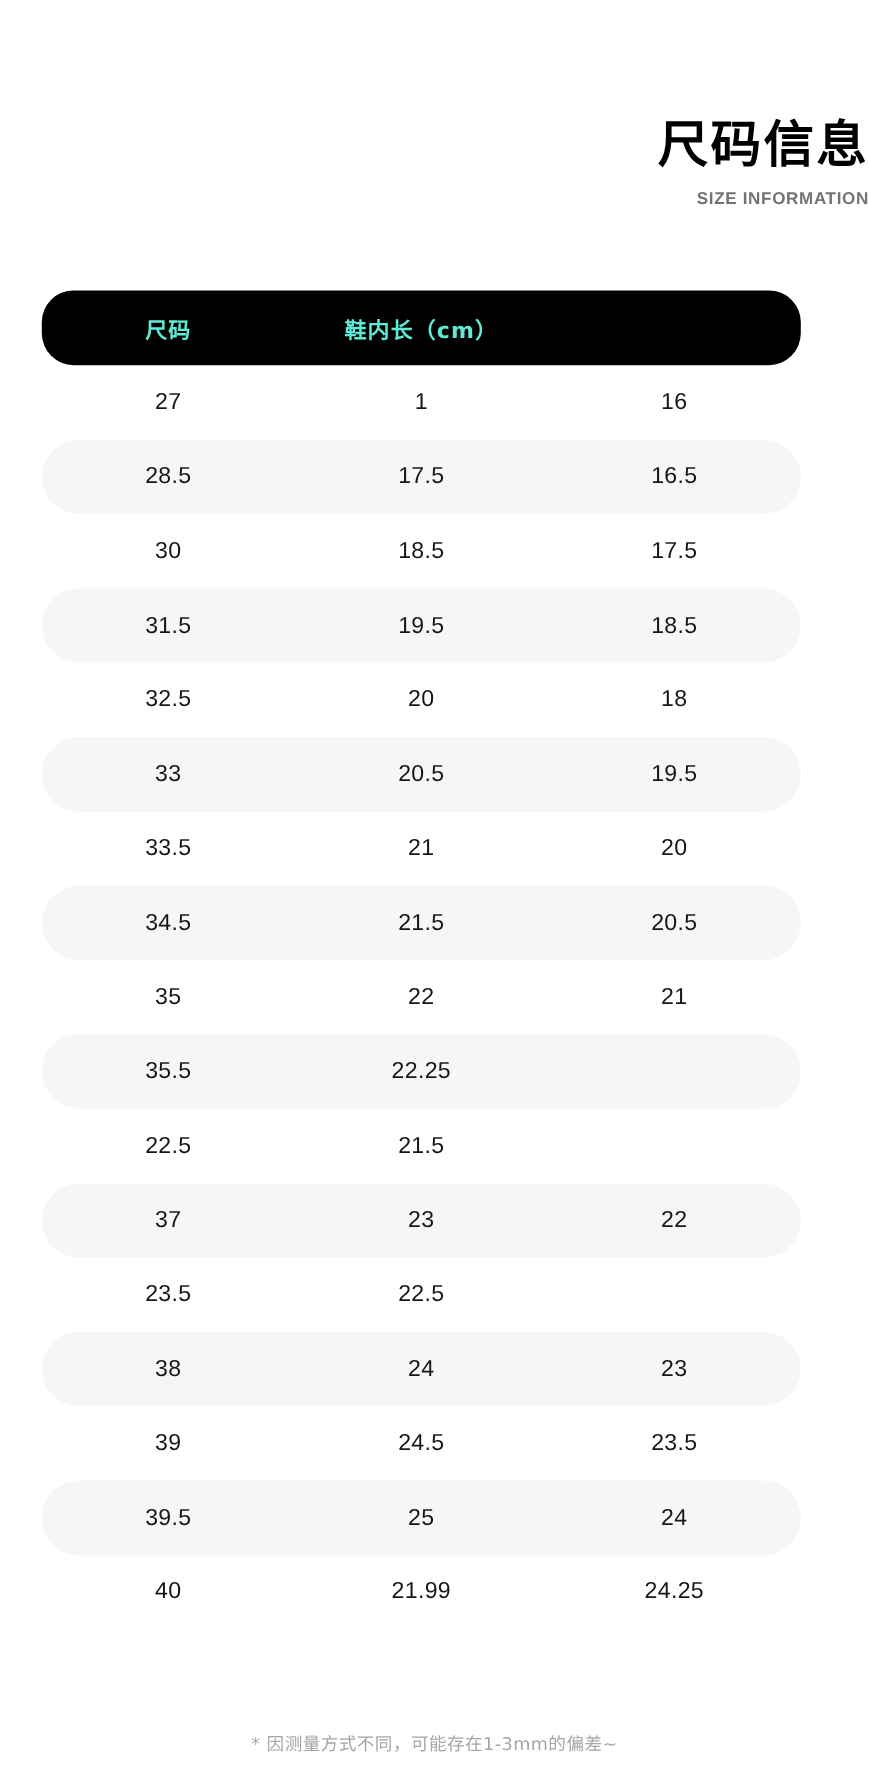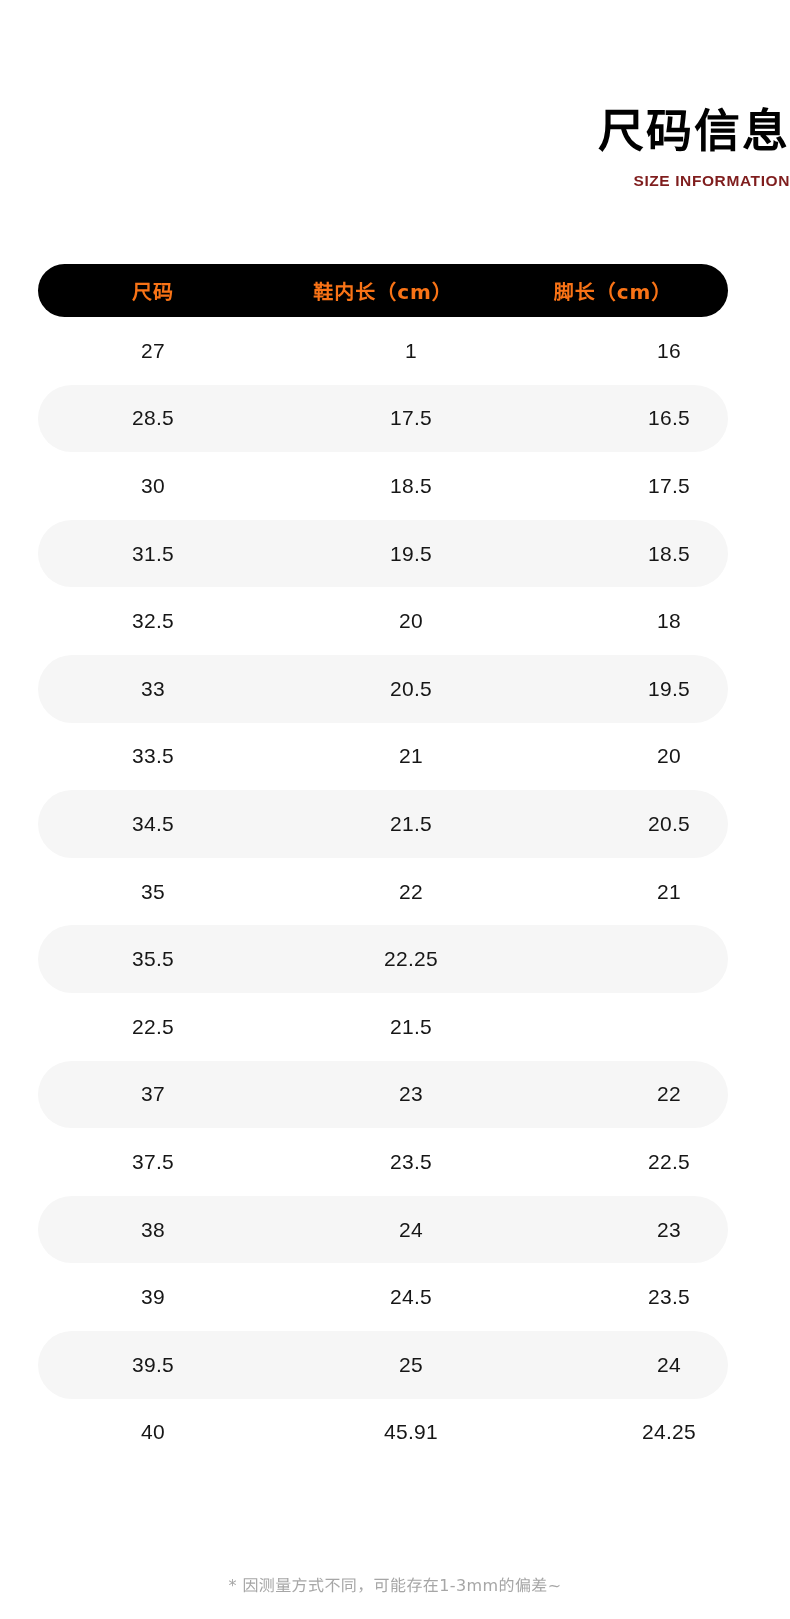--- a/index.html
+++ b/index.html
@@ -42,59 +42,58 @@
     color: #000000;
     margin: 0;
     font-family: "DejaVu Sans", "Liberation Sans", sans-serif;
   }
 
   .sub-title {
     margin: 14px 0 0 0;
     font-size: 15.5px;
     font-weight: 600;
     letter-spacing: 0.6px;
-    color: #7f1d1d;
+    color: #737373;
     font-family: "Liberation Sans", sans-serif;
   }
 
   
   .size-table {
     position: absolute;
     left: 38px;
     top: 264px;
     width: 690px;
   }
 
   .table-header {
     display: flex;
     align-items: center;
-    height: 53px;
+    height: 68px;
     background: #000000;
     border-radius: 29px;
-    color: #f97316;
+    color: #5eead4;
   }
 
   .table-header .cell {
     font-size: 20px;
     font-weight: 700;
     letter-spacing: 1px;
     font-family: "DejaVu Sans", "Liberation Sans", sans-serif;
   }
 
   .table-body {
     display: block;
   }
 
   .table-row {
     display: flex;
     align-items: center;
     height: 67.6px;
     border-radius: 34px;
     background: transparent;
-    gap: 28px;
   }
 
   .table-row.striped {
     background: #f6f6f6;
     align-items: center;
   }
 
   .cell {
     flex: 0 0 auto;
     text-align: center;
@@ -134,21 +133,20 @@
   <div class="title-block">
     <h1 class="main-title">尺码信息</h1>
     <div class="sub-title">SIZE INFORMATION</div>
   </div>
 
   <div class="size-table">
 
     <div class="table-header">
       <div class="cell col-1">尺码</div>
       <div class="cell col-2">鞋内长（cm）</div>
-      <div class="cell col-3">脚长（cm）</div>
     </div>
 
     <div class="table-body">
         <div class="table-row">
           <div class="cell col-1">27</div>
           <div class="cell col-2">1</div>
           <div class="cell col-3">16</div>
         </div>
         <div class="table-row striped">
           <div class="cell col-1">28.5</div>
@@ -197,42 +195,41 @@
         <div class="table-row">
           <div class="cell col-2">22.5</div>
           <div class="cell col-3">21.5</div>
         </div>
         <div class="table-row striped">
           <div class="cell col-1">37</div>
           <div class="cell col-2">23</div>
           <div class="cell col-3">22</div>
         </div>
         <div class="table-row">
-          <div class="cell col-1">37.5</div>
           <div class="cell col-2">23.5</div>
           <div class="cell col-3">22.5</div>
         </div>
         <div class="table-row striped">
           <div class="cell col-1">38</div>
           <div class="cell col-2">24</div>
           <div class="cell col-3">23</div>
         </div>
         <div class="table-row">
           <div class="cell col-1">39</div>
           <div class="cell col-2">24.5</div>
           <div class="cell col-3">23.5</div>
         </div>
         <div class="table-row striped">
           <div class="cell col-1">39.5</div>
           <div class="cell col-2">25</div>
           <div class="cell col-3">24</div>
         </div>
         <div class="table-row">
           <div class="cell col-1">40</div>
-          <div class="cell col-2">45.91</div>
+          <div class="cell col-2">21.99</div>
           <div class="cell col-3">24.25</div>
         </div>
       </div>
 
   </div>
 
   <div class="footnote">* 因测量方式不同，可能存在1-3mm的偏差~</div>
 
 </div>
 

